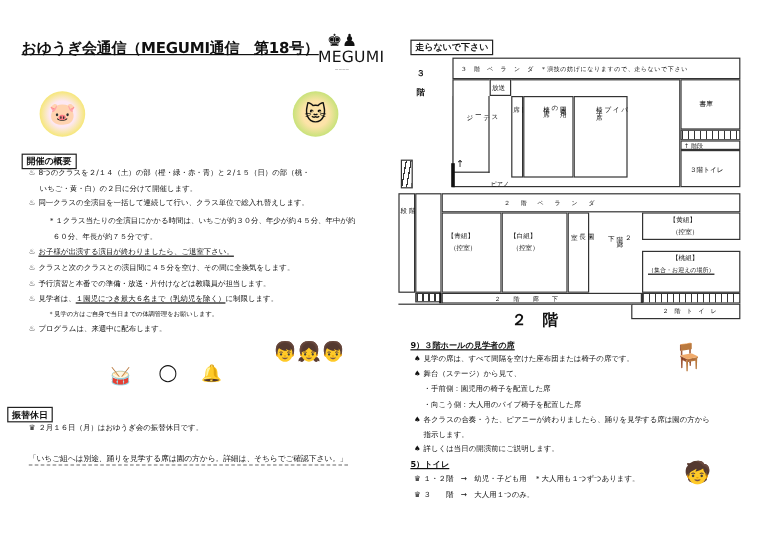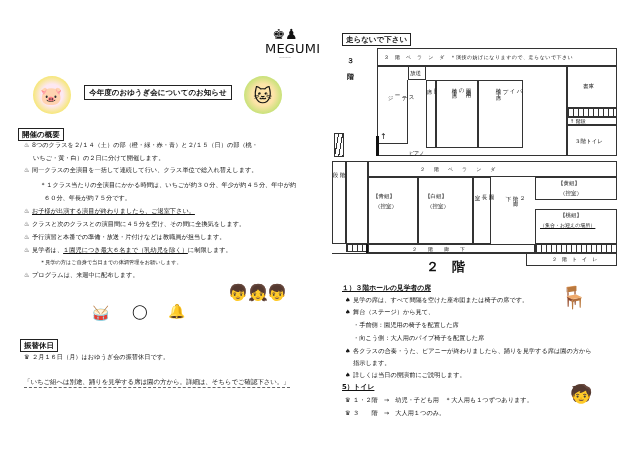--- a/index.html
+++ b/index.html
@@ -37,28 +37,28 @@
   .vlbl { position: absolute; font-size: 5.5px; writing-mode: vertical-rl; text-orientation: upright; letter-spacing: 2px; }
   .stairs { position: absolute; background: repeating-linear-gradient(90deg, #333 0 1px, transparent 1px 5px); border: 1px solid #333; }
   .thick { position: absolute; background: #111; }
 
   .r-head { position: absolute; font-size: 6.8px; font-weight: bold; text-decoration: underline; white-space: nowrap; }
 </style>
 </head>
 <body>
 
 <div class="page left">
+  <div class="title">おゆうぎ会通信（MEGUMI通信　第18号）</div>
   <div class="logo">
     <div class="fig">♚♟</div>
     <div class="txt">MEGUMI</div>
     <div class="sub">ーーーー</div>
   </div>
 
   <div class="badge badge-pig">🐷</div>
-  <div class="notice">今年度のおゆうぎ会についてのお知らせ</div>
   <div class="badge badge-cat">🐱</div>
 
   <div class="sec-head" style="left:18px; top:128px;">開催の概要</div>
 
   <div class="body-text" style="left:24px; top:140px;"><span class="bullet">♨</span><span>8つのクラスを２/１４（土）の部（橙・緑・赤・青）と２/１５（日）の部（桃・</span></div>
   <div class="body-text" style="left:33px; top:153px;">いちご・黄・白）の２日に分けて開催します。</div>
   <div class="body-text" style="left:24px; top:165px;"><span class="bullet">♨</span><span>同一クラスの全演目を一括して連続して行い、クラス単位で総入れ替えします。</span></div>
   <div class="body-text" style="left:40px; top:180px;">＊１クラス当たりの全演目にかかる時間は、いちごが約３０分、年少が約４５分、年中が約</div>
   <div class="body-text" style="left:44px; top:193px;">６０分、年長が約７５分です。</div>
   <div class="body-text" style="left:24px; top:206px;"><span class="bullet">♨</span><span class="u">お子様が出演する演目が終わりましたら、ご退室下さい。</span></div>
@@ -66,21 +66,21 @@
   <div class="body-text" style="left:24px; top:232px;"><span class="bullet">♨</span><span>予行演習と本番での準備・放送・片付けなどは教職員が担当します。</span></div>
   <div class="body-text" style="left:24px; top:245px;"><span class="bullet">♨</span><span>見学者は、</span><span class="u">１園児につき最大６名まで（乳幼児を除く）</span><span>に制限します。</span></div>
   <div class="body-text small-text" style="left:40px; top:258px;">＊見学の方はご自身で当日までの体調管理をお願いします。</div>
   <div class="body-text" style="left:24px; top:270px;"><span class="bullet">♨</span><span>プログラムは、来週中に配布します。</span></div>
 
   <div class="illust" style="left:92px; top:305px;">🥁</div>
   <div class="illust" style="left:132px; top:303px;">◯</div>
   <div class="illust" style="left:168px; top:303px;">🔔</div>
   <div class="illust" style="left:228px; top:283px; font-size:16px;">👦👧👦</div>
 
-  <div class="sec-head" style="left:20px; top:339px;">振替休日</div>
+  <div class="sec-head" style="left:6px; top:339px;">振替休日</div>
   <div class="body-text" style="left:24px; top:352px;"><span class="bullet">♛</span><span>２月１６日（月）はおゆうぎ会の振替休日です。</span></div>
 
   <div class="dash-note">「いちご組へは別途、踊りを見学する席は園の方から。詳細は、そちらでご確認下さい。」</div>
 </div>
 
 <div class="page right">
   <div class="sec-head" style="left:22px; top:33px;">走らないで下さい</div>
 
   <div class="plan">
 
@@ -143,21 +143,21 @@
     <div class="stairs" style="left:215px; top:244px; width:82px; height:9px;"></div>
 
     <div class="box" style="left:48px; top:244px; width:167px; height:9px;"></div>
     <div class="lbl" style="left:92px; top:246px; font-size:5px; letter-spacing:3px;">２　階　廊　下</div>
     <div class="box" style="left:12px; top:253px; width:194px; height:0; border-width:1px 0 0 0;"></div>
     <div class="lbl" style="left:106px; top:258px; font-size:13px; font-weight:bold;">２　階</div>
     <div class="box" style="left:206px; top:253px; width:91px; height:13px;"></div>
     <div class="lbl" style="left:232px; top:256px; font-size:5px;">２　階　ト　イ　レ</div>
   </div>
 
-  <div class="r-head" style="left:22px; top:283px;">１）３階ホールの見学者の席</div>
+  <div class="r-head" style="left:22px; top:283px;">9）３階ホールの見学者の席</div>
   <div class="body-text" style="left:25px; top:295px;"><span class="bullet">♠</span><span>見学の席は、すべて間隔を空けた座布団または椅子の席です。</span></div>
   <div class="body-text" style="left:25px; top:307px;"><span class="bullet">♠</span><span>舞台（ステージ）から見て、</span></div>
   <div class="body-text" style="left:33px; top:320px;">・手前側：園児用の椅子を配置した席</div>
   <div class="body-text" style="left:33px; top:333px;">・向こう側：大人用のパイプ椅子を配置した席</div>
   <div class="body-text" style="left:25px; top:346px;"><span class="bullet">♠</span><span>各クラスの合奏・うた、ピアニーが終わりましたら、踊りを見学する席は園の方から</span></div>
   <div class="body-text" style="left:33px; top:358px;">指示します。</div>
   <div class="body-text" style="left:25px; top:370px;"><span class="bullet">♠</span><span>詳しくは当日の開演前にご説明します。</span></div>
 
   <div class="illust" style="left:240px; top:285px; font-size:22px; color:#d9b53a;">🪑</div>
 

